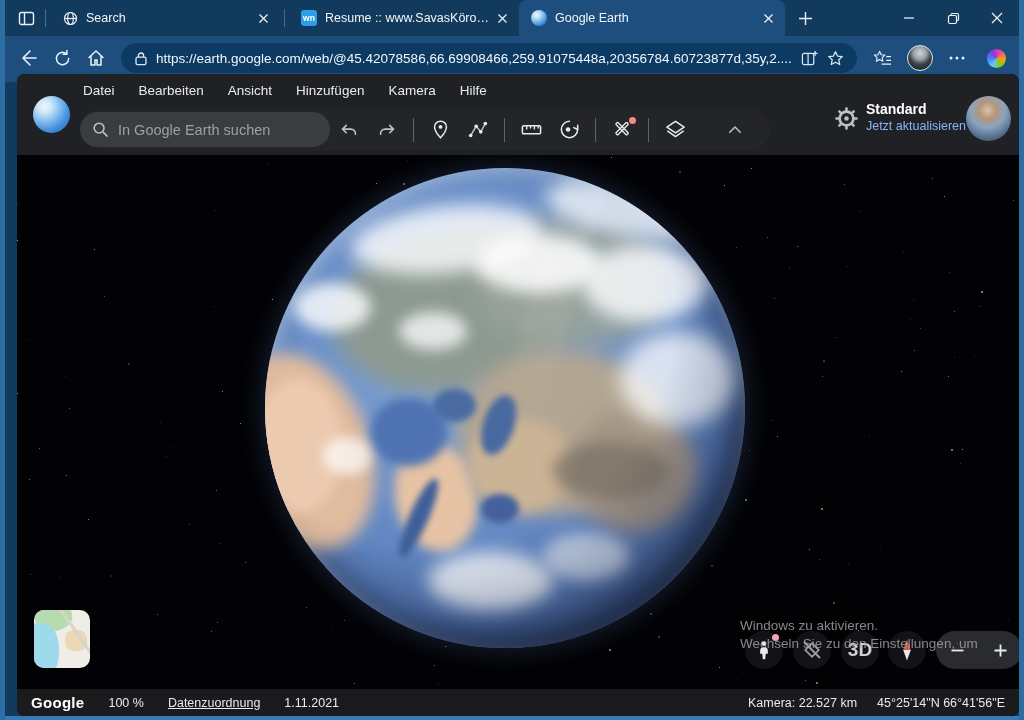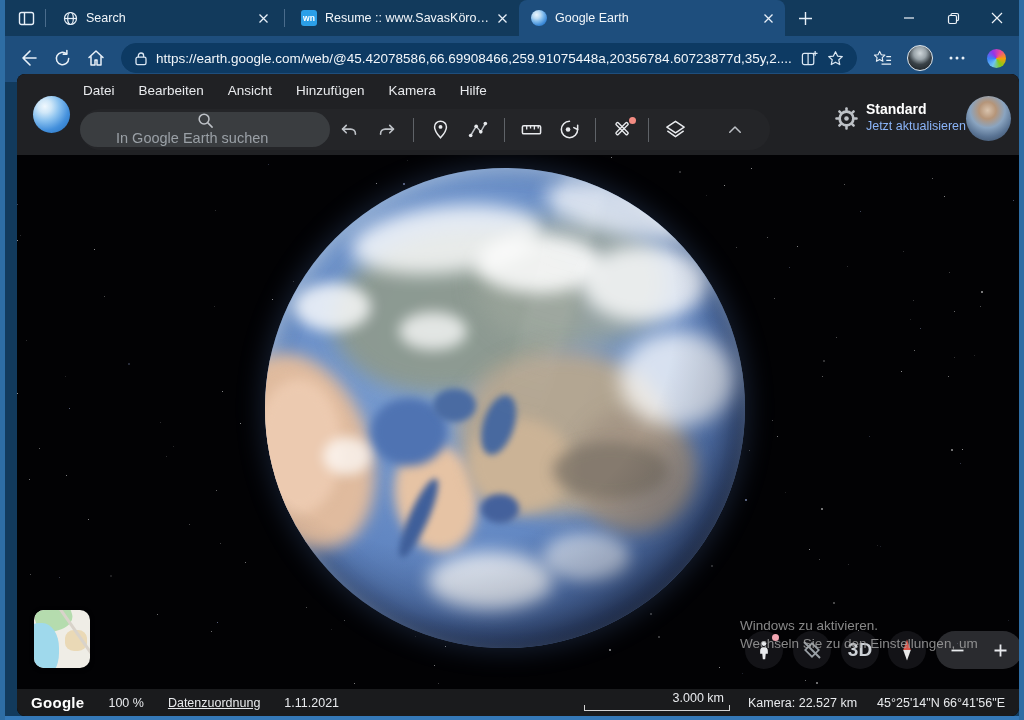--- a/index.html
+++ b/index.html
@@ -43,21 +43,21 @@
   
   .content { position:absolute; top:74px; left:0; right:0; bottom:4px; background:#000; border-radius:8px; overflow:hidden;margin-left:12px; }
 
   .app-header { position:relative; height:81px; background:#202124; }
   .ge-logo { position:absolute; left:16px; top:22px; width:37px; height:37px; border-radius:50%;
       background: radial-gradient(circle at 32% 28%, #f0f8fe 0%, #cfe7f8 18%, #8ec4f0 38%, #4490dc 65%, #1e6ab8 100%); }
   .menubar { position:absolute; left:65px; top:6px; display:flex; gap:22px; }
   .menu-item { color:#e8eaed; font-size:13.5px; padding:3px 1px; cursor:pointer; }
   .toolpanel { position:absolute; left:63px; top:35px; height:41px; display:flex; align-items:center;
                background:#242528; border-radius:21px; padding-right:16px; }
-  .searchpill { width:250px; height:35px; background:#3a3d40; border-radius:18px; display:flex; align-items:center; padding:0 12px;flex-direction:column; }
+  .searchpill { width:250px; height:35px; background:#3a3d40; border-radius:18px; display:flex; align-items:center; padding:0 12px; }
   .searchpill input { flex:1; background:none; border:none; outline:none; color:#e8eaed; font-size:14.5px; margin-left:9px; min-width:0; }
   .searchpill input::placeholder { color:#9aa0a6; }
   .tool-btn { width:34px; height:34px; background:none; border:none; display:flex; align-items:center; justify-content:center;
               cursor:pointer; position:relative; margin:0 2px; }
   .tool-sep { width:1px; height:24px; background:#5f6368; margin:0 7px; }
   .badge-dot { position:absolute; top:4px; right:3px; width:7px; height:7px; border-radius:50%; background:#f28b82; }
   .header-right { position:absolute; right:8px; top:20px; height:48px; display:flex; align-items:center; }
   .account { text-align:left; line-height:1.25; }
   .account-name { color:#fff; font-size:14px; font-weight:bold; }
   .account-action { color:#8ab4f8; font-size:12.5px; cursor:pointer; }
@@ -626,21 +626,17 @@
         <div class="wm-line">Wechseln Sie zu den Einstellungen, um</div>
       </div>
     </div>
 
     <div class="statusbar">
       <span class="brand">Google</span>
       <span class="sb-item">100 %</span>
       <span class="sb-item sb-link">Datenzuordnung</span>
       <span class="sb-item">1.11.2021</span>
       <span class="sb-spacer"></span>
-      <span class="scalebar">
-        <span class="scale-label">3.000 km</span>
-        <span class="scale-line"></span>
-      </span>
       <span>Kamera: 22.527 km</span>
       <span class="sb-right">45°25'14"N 66°41'56"E</span>
     </div>
   </div>
 </div>
 
 </body></html>

